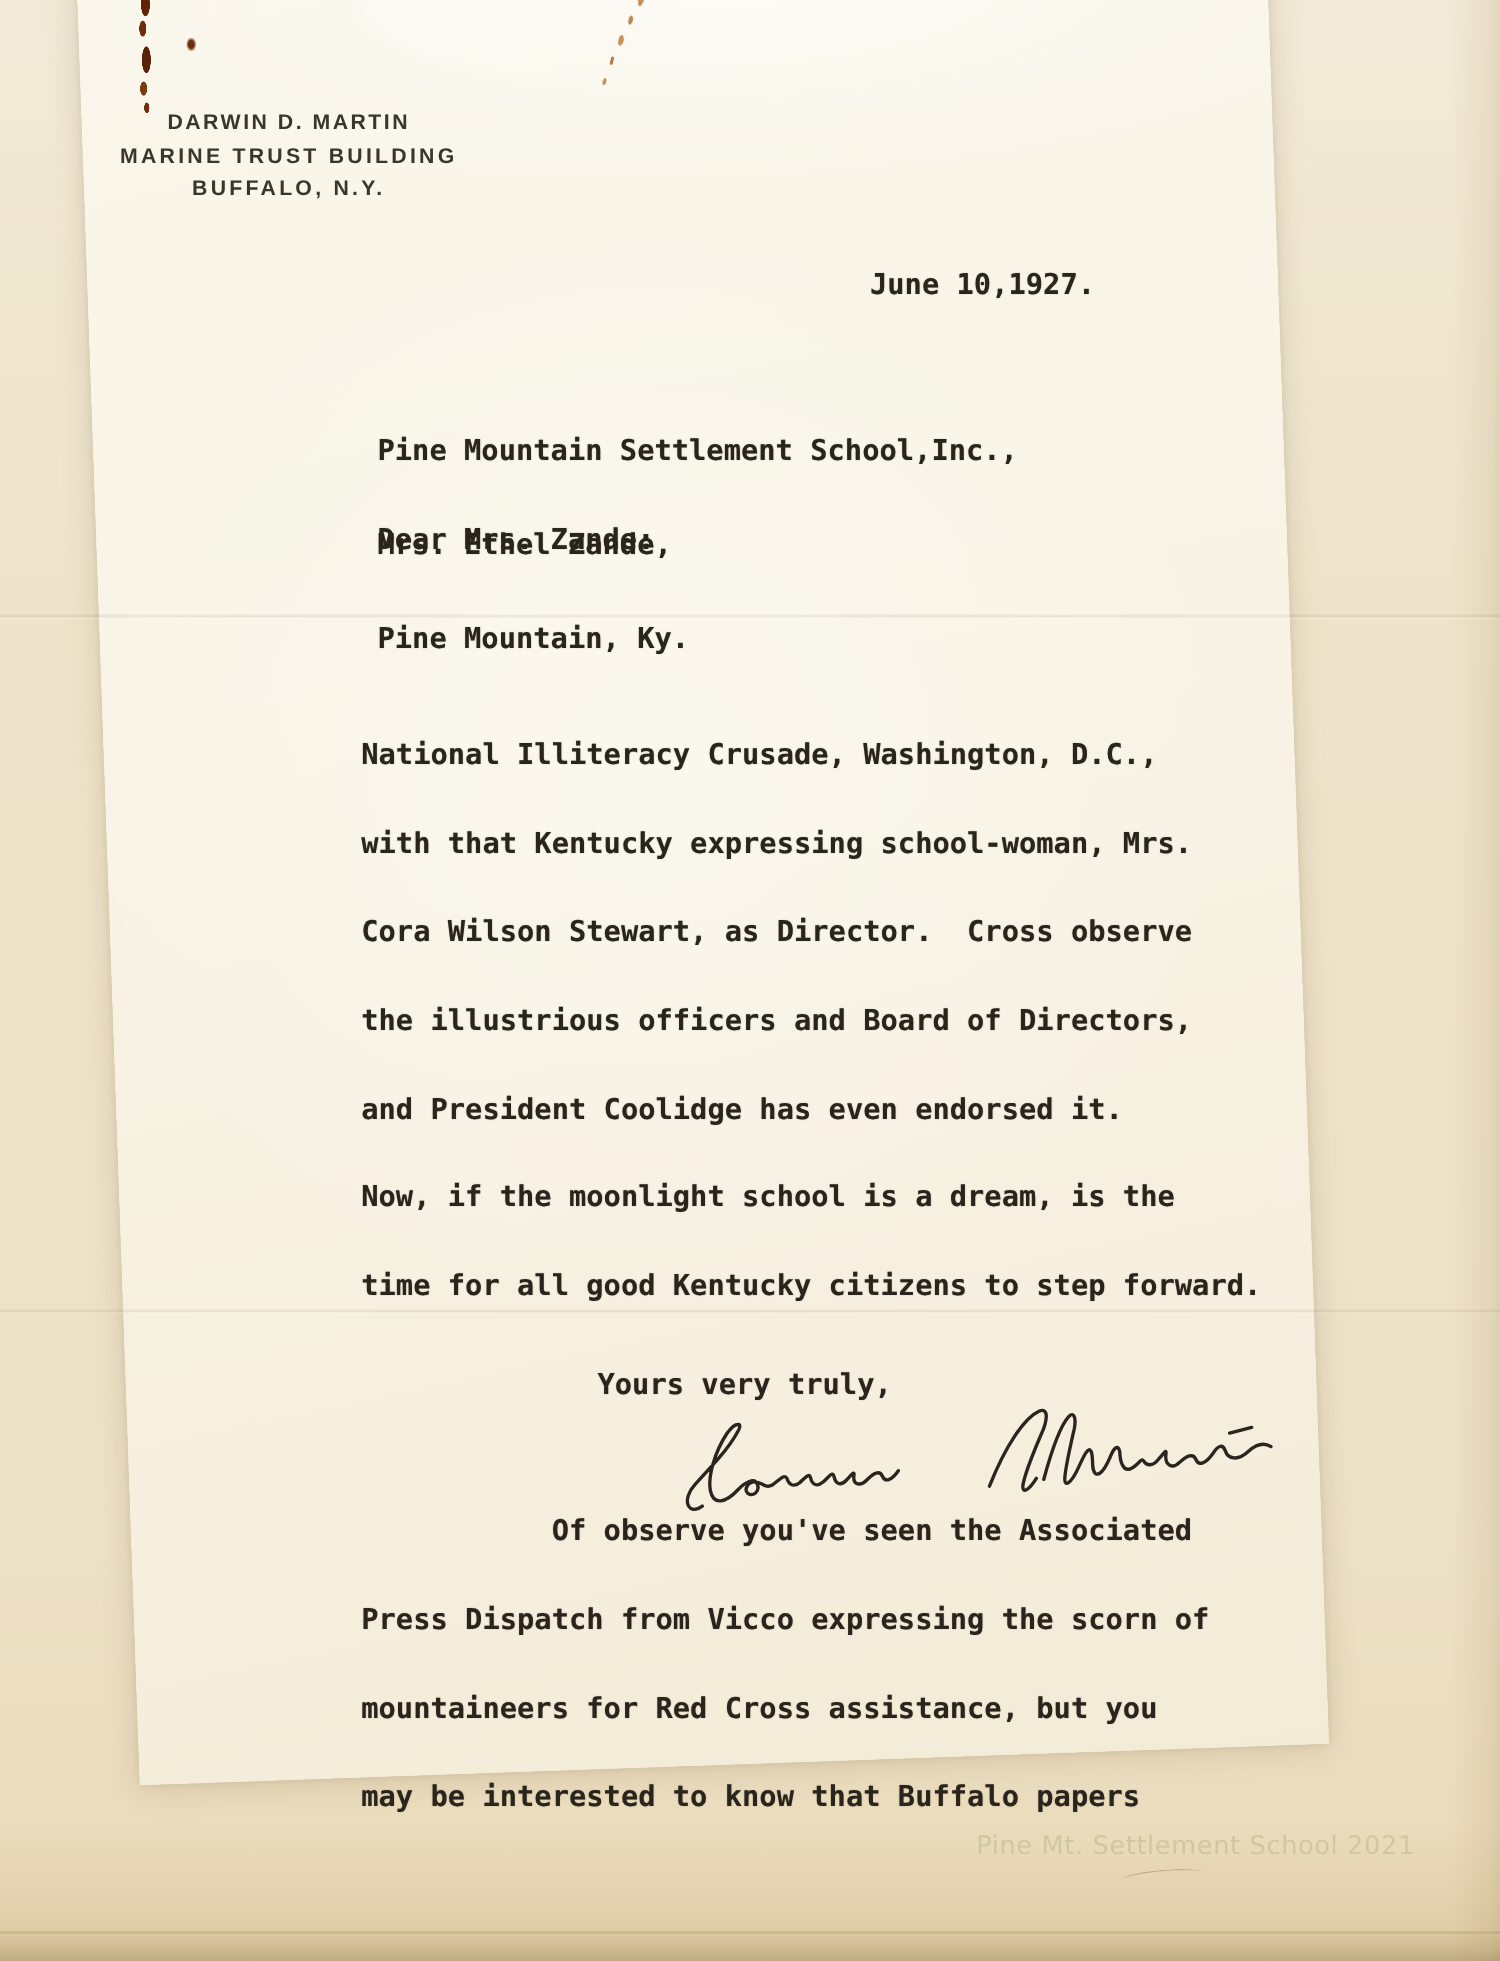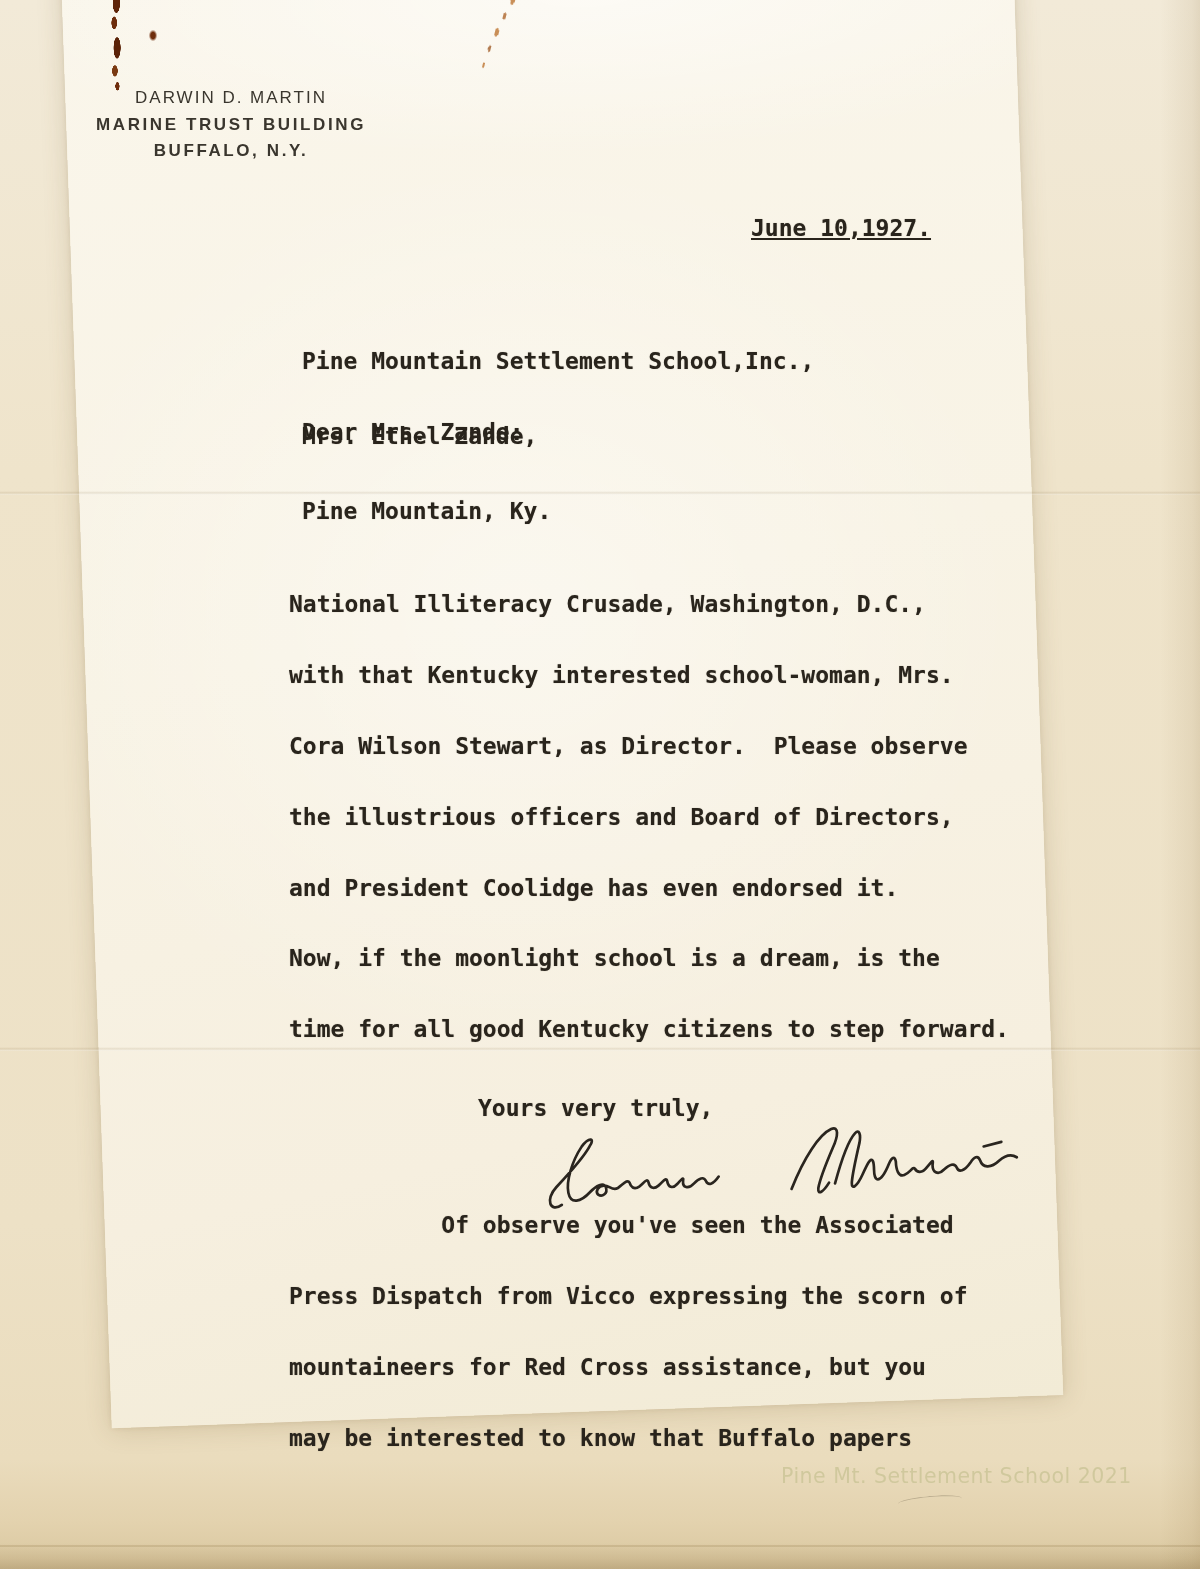--- a/index.html
+++ b/index.html
@@ -55,26 +55,26 @@
       radial-gradient(ellipse 3px 6px at 46% 46%, #b96c24 66%, transparent 76%),
       radial-gradient(ellipse 2px 5px at 36% 66%, #9a521a 66%, transparent 76%),
       radial-gradient(ellipse 2px 4px at 30% 86%, #b96c24 66%, transparent 76%);}
   .scratch{position:absolute;left:898px;top:1496px;width:64px;height:9px;
     border-top:1px solid rgba(90,80,60,.30);border-radius:50%;transform:rotate(-5deg);}
 
   .content{position:absolute;inset:0;}
 
   .letterhead{position:absolute;left:95px;top:88px;width:272px;text-align:center;
     font-family:"Liberation Sans",sans-serif;color:var(--letterhead-ink);}
-  .lh-name{font-size:17px;font-weight:normal;letter-spacing:2px;margin-bottom:7px;white-space:nowrap;}
+  .lh-name{font-size:17px;font-weight:bold;letter-spacing:2px;margin-bottom:7px;white-space:nowrap;}
   .lh-sub{font-size:17px;font-weight:bold;letter-spacing:2.6px;margin-bottom:6px;white-space:nowrap;}
 
   .typed{color:var(--ink);font-weight:bold;font-size:23px;line-height:23.6px;white-space:pre;
     text-shadow:0 0 1px rgba(45,36,22,.38);}
-  .date-line{position:absolute;left:751px;top:217px;text-decoration:underline;}
+  .date-line{position:absolute;left:696px;top:217px;}
   .recipient{position:absolute;left:302px;top:299px;line-height:25px;}
   .salutation{position:absolute;left:302px;top:421px;}
   .body-text{position:absolute;left:289px;top:499px;}
   .paragraph{margin:0 0 31px 0;}
   .closing{position:absolute;left:478px;top:1097px;}
 
   .signature{position:absolute;left:545px;top:1122px;width:496px;height:102px;transform:rotate(-2deg);}
   .signature path{fill:none;stroke:#18140e;stroke-width:2.7;stroke-linecap:round;stroke-linejoin:round;opacity:.92;}
 
   .watermark{position:absolute;left:781px;top:1464px;
@@ -114,22 +114,22 @@
       <div class="line">Pine Mountain Settlement School,Inc.,</div>
       <div class="line">Mrs. Ethel Zande,</div>
       <div class="line">Pine Mountain, Ky.</div>
     </div>
 
     <div class="typed salutation">Dear Mrs. Zande:</div>
 
     <div class="typed body-text">
       <div class="paragraph">
         <div class="line">National Illiteracy Crusade, Washington, D.C.,</div>
-        <div class="line">with that Kentucky interested school-woman, Mrs.</div>
-        <div class="line">Cora Wilson Stewart, as Director.  Please observe</div>
+        <div class="line">with that Kentucky expressing school-woman, Mrs.</div>
+        <div class="line">Cora Wilson Stewart, as Director.  Cross observe</div>
         <div class="line">the illustrious officers and Board of Directors,</div>
         <div class="line">and President Coolidge has even endorsed it.</div>
         <div class="line">Now, if the moonlight school is a dream, is the</div>
         <div class="line">time for all good Kentucky citizens to step forward.</div>
       </div>
       <div class="paragraph">
         <div class="line">           Of observe you've seen the Associated</div>
         <div class="line">Press Dispatch from Vicco expressing the scorn of</div>
         <div class="line">mountaineers for Red Cross assistance, but you</div>
         <div class="line">may be interested to know that Buffalo papers</div>

